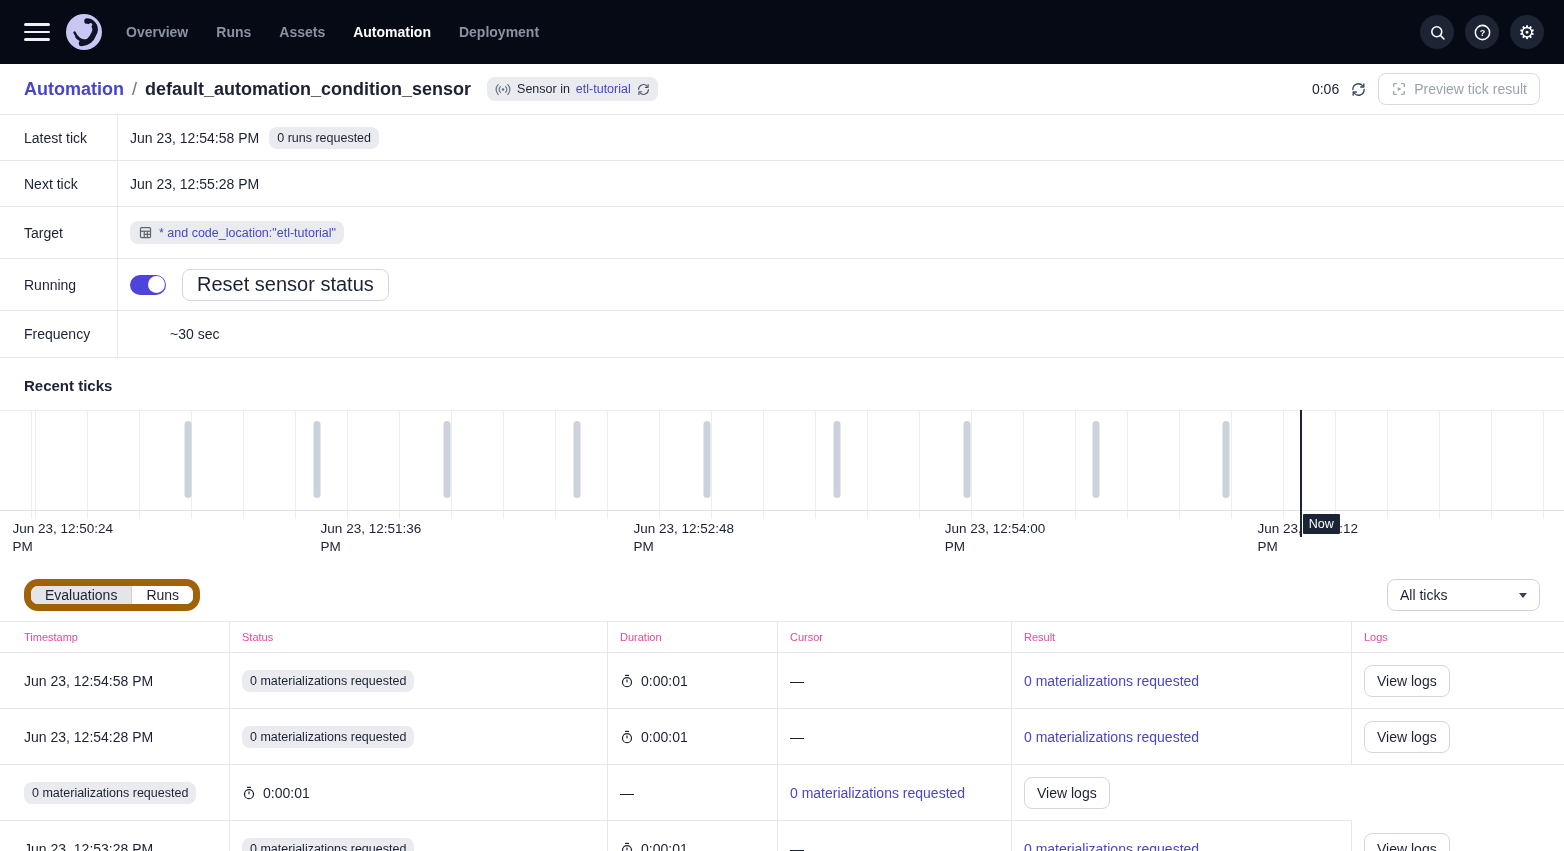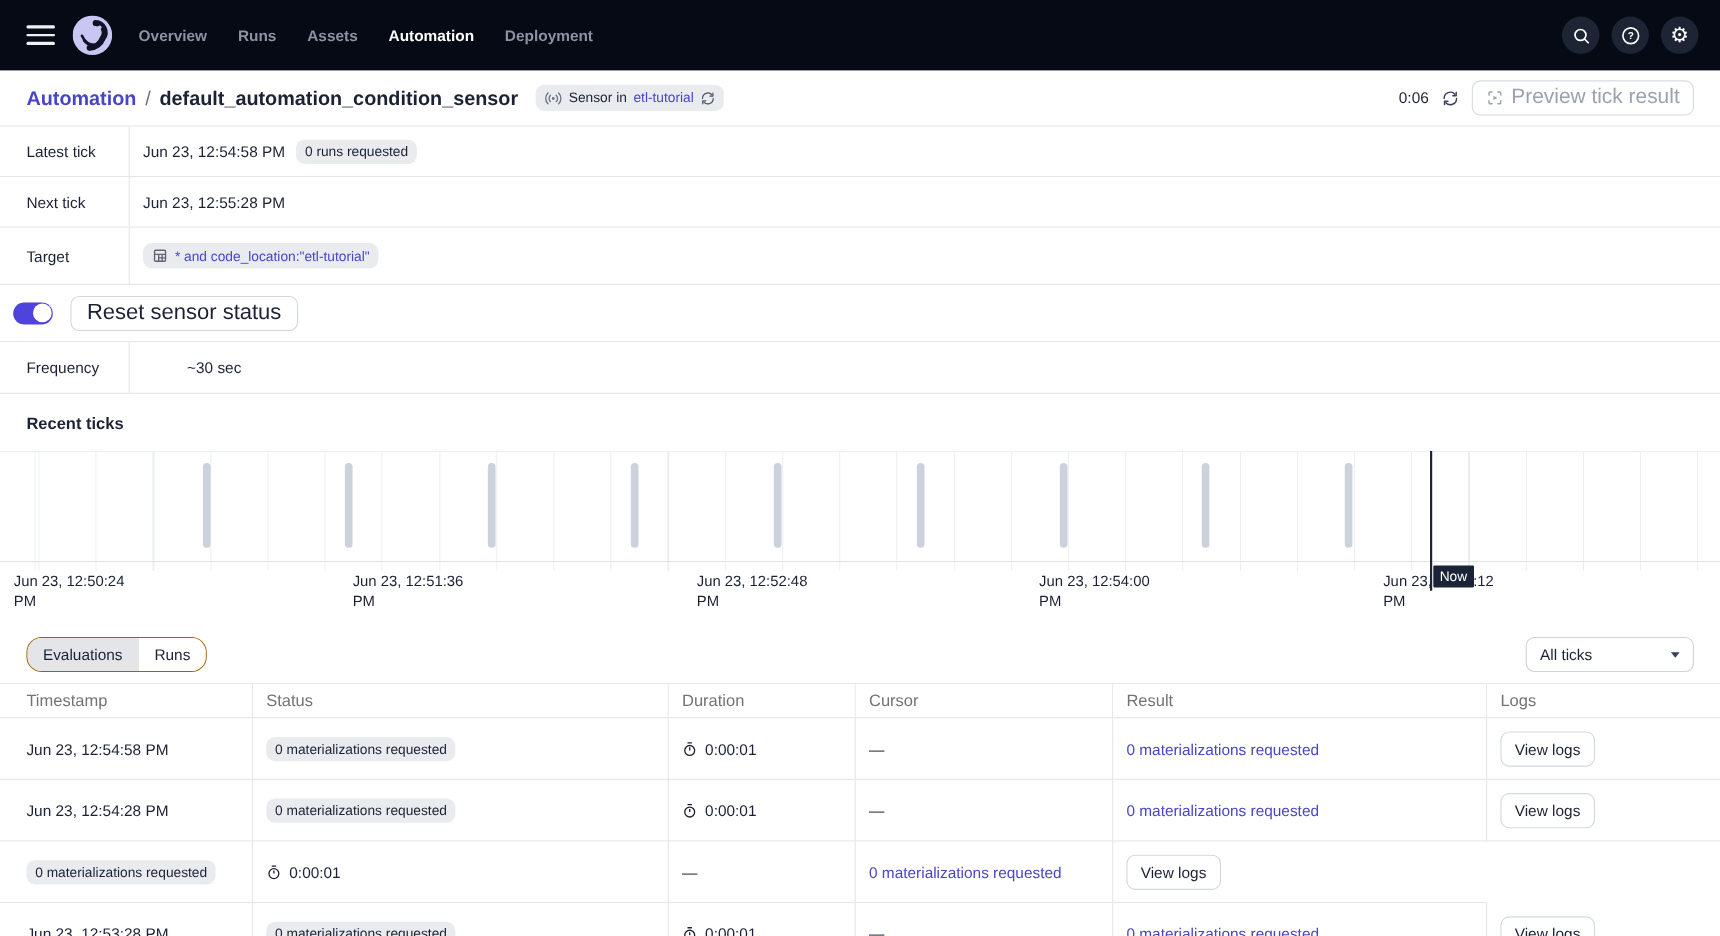--- a/index.html
+++ b/index.html
@@ -33,21 +33,21 @@
   .pageheader{height:51px;display:flex;align-items:center;padding:0 24px;border-bottom:1px solid var(--border);}
   .crumb-root{color:var(--accent);font-size:18px;font-weight:600;text-decoration:none;cursor:pointer;}
   .crumb-sep{color:#6b7280;font-size:18px;margin:0 8px;font-weight:400;}
   .crumb-title{font-size:18px;font-weight:600;color:var(--text);}
   .sensor-badge{margin-left:16px;background:var(--pill-bg);border-radius:8px;padding:5px 8px;display:flex;align-items:center;gap:6px;font-size:12.5px;color:var(--text);}
   .sensor-badge a{color:var(--accent);text-decoration:none;cursor:pointer;}
   .header-right{margin-left:auto;display:flex;align-items:center;gap:12px;}
   .countdown{font-size:14px;color:var(--text);}
   .refresh-btn{display:flex;align-items:center;color:#39415a;cursor:pointer;}
   .preview-btn{display:flex;align-items:center;gap:7px;border:1px solid #d6dae0;border-radius:8px;background:#fff;
-    padding:0 12px;height:32px;font-size:19px;color:var(--muted);cursor:default;}
+    padding:0 12px;height:32px;font-size:14px;color:var(--muted);cursor:default;}
 
   
   .detail-row{display:flex;align-items:center;border-bottom:1px solid var(--border);}
   .detail-label{width:118px;flex:0 0 118px;align-self:stretch;display:flex;align-items:center;
     padding-left:24px;border-right:1px solid var(--border);font-size:14px;color:var(--text);}
   .detail-value{display:flex;align-items:center;gap:10px;padding-left:12px;font-size:14px;color:var(--text);}
   .gray-pill{background:var(--pill-bg);border-radius:8px;padding:4px 8px;font-size:12.5px;color:var(--text);display:inline-flex;align-items:center;gap:6px;}
   .target-pill{cursor:pointer;}
   .target-pill .sel{color:var(--accent);}
   .toggle{width:36px;height:20px;border-radius:10px;background:var(--toggle-on);position:relative;cursor:pointer;flex:0 0 auto;}
@@ -61,32 +61,32 @@
   .timeline-plot{height:101px;border-top:1px solid #eceef1;border-bottom:1px solid #dfe2e7;position:relative;
     background-image:repeating-linear-gradient(to right,#eceef1 0 1px,transparent 1px 52px);background-position:35px 0;}
   .tick-stubs{height:8px;background-image:repeating-linear-gradient(to right,#eceef1 0 1px,transparent 1px 52px);background-position:35px 0;}
   .tick-bar{position:absolute;top:10px;width:7px;height:77px;border-radius:4px;background:var(--tick-bar);transform:translateX(-50%);cursor:pointer;}
   .axis-label{position:absolute;top:110px;font-size:13.5px;color:var(--text);line-height:1.35;}
   .now-line{position:absolute;top:0;width:2px;height:127px;background:var(--now);z-index:3;}
   .now-label{position:absolute;top:104px;background:var(--now);color:#fff;font-size:12.5px;padding:3px 6px;z-index:4;border-radius:1px;}
 
   
   .tabs-row{display:flex;align-items:center;justify-content:space-between;padding:9px 24px 10px;}
-  .segmented{display:flex;border:1px solid #a16207;border-radius:14px;overflow:hidden;height:32px;text-align:center;}
+  .segmented{display:flex;border:7px solid #a16207;border-radius:14px;overflow:hidden;height:32px;text-align:center;}
   .segment{display:flex;align-items:center;padding:0 14px;font-size:14px;color:var(--text);background:#fff;cursor:pointer;}
   .segment.active{background:#e3e5e9;}
   .segment + .segment{border-left:1px solid #cfd3da;}
   .ticks-select{width:153px;height:32px;border:1px solid #cfd3da;border-radius:8px;background:#fff;display:flex;
     align-items:center;justify-content:space-between;padding:0 12px;font-size:14px;color:var(--text);cursor:pointer;}
   .caret{width:0;height:0;border-left:4.5px solid transparent;border-right:4.5px solid transparent;border-top:5.5px solid #39415a;}
 
   
   .evals-table{border-top:1px solid var(--border);}
   .tgrid{display:grid;grid-template-columns:230px 378px 170px 234px 340px minmax(0,1fr);}
-  .th{height:31px;display:flex;align-items:center;font-size:15px;color:#737373;border-bottom:1px solid var(--border);
+  .th{height:31px;display:flex;align-items:center;font-size:11px;color:#ec4899;border-bottom:1px solid var(--border);
     border-right:1px solid var(--border);padding-left:12px;background:#fff;}
   .th:first-child{padding-left:24px;}
   .th:last-child{border-right:none;}
   .td{height:56px;display:flex;align-items:center;font-size:14px;color:var(--text);border-bottom:1px solid var(--border);
     border-right:1px solid var(--border);padding-left:12px;gap:7px;}
   .td:first-child{padding-left:24px;}
   .td:last-child{border-right:none;}
   .result-link{color:var(--accent);text-decoration:none;cursor:pointer;}
   .viewlogs-btn{border:1px solid #d3d7de;border-radius:8px;background:#fff;height:32px;padding:0 12px;font-size:14px;color:var(--text);cursor:pointer;font-family:inherit;}
 </style>
@@ -201,20 +201,21 @@
             <line x1="4" y1="10" x2="20" y2="10"></line>
             <line x1="10" y1="10" x2="10" y2="20"></line>
             <line x1="15" y1="10" x2="15" y2="20"></line>
             <line x1="10" y1="15" x2="20" y2="15"></line>
           </svg>
         <span class="sel">* and code_location:"etl-tutorial"</span>
       </span>
     </div>
   </div>
   <div class="detail-row" style="height:52px;">
+    <div class="detail-label">Running</div>
     <div class="detail-value" style="gap:16px;">
       <div class="toggle"></div>
       <button class="outline-btn">Reset sensor status</button>
     </div>
   </div>
   <div class="detail-row" style="height:47px;gap:40px;">
     <div class="detail-label">Frequency</div>
     <div class="detail-value">
         <span>~30 sec</span>
       </div>

